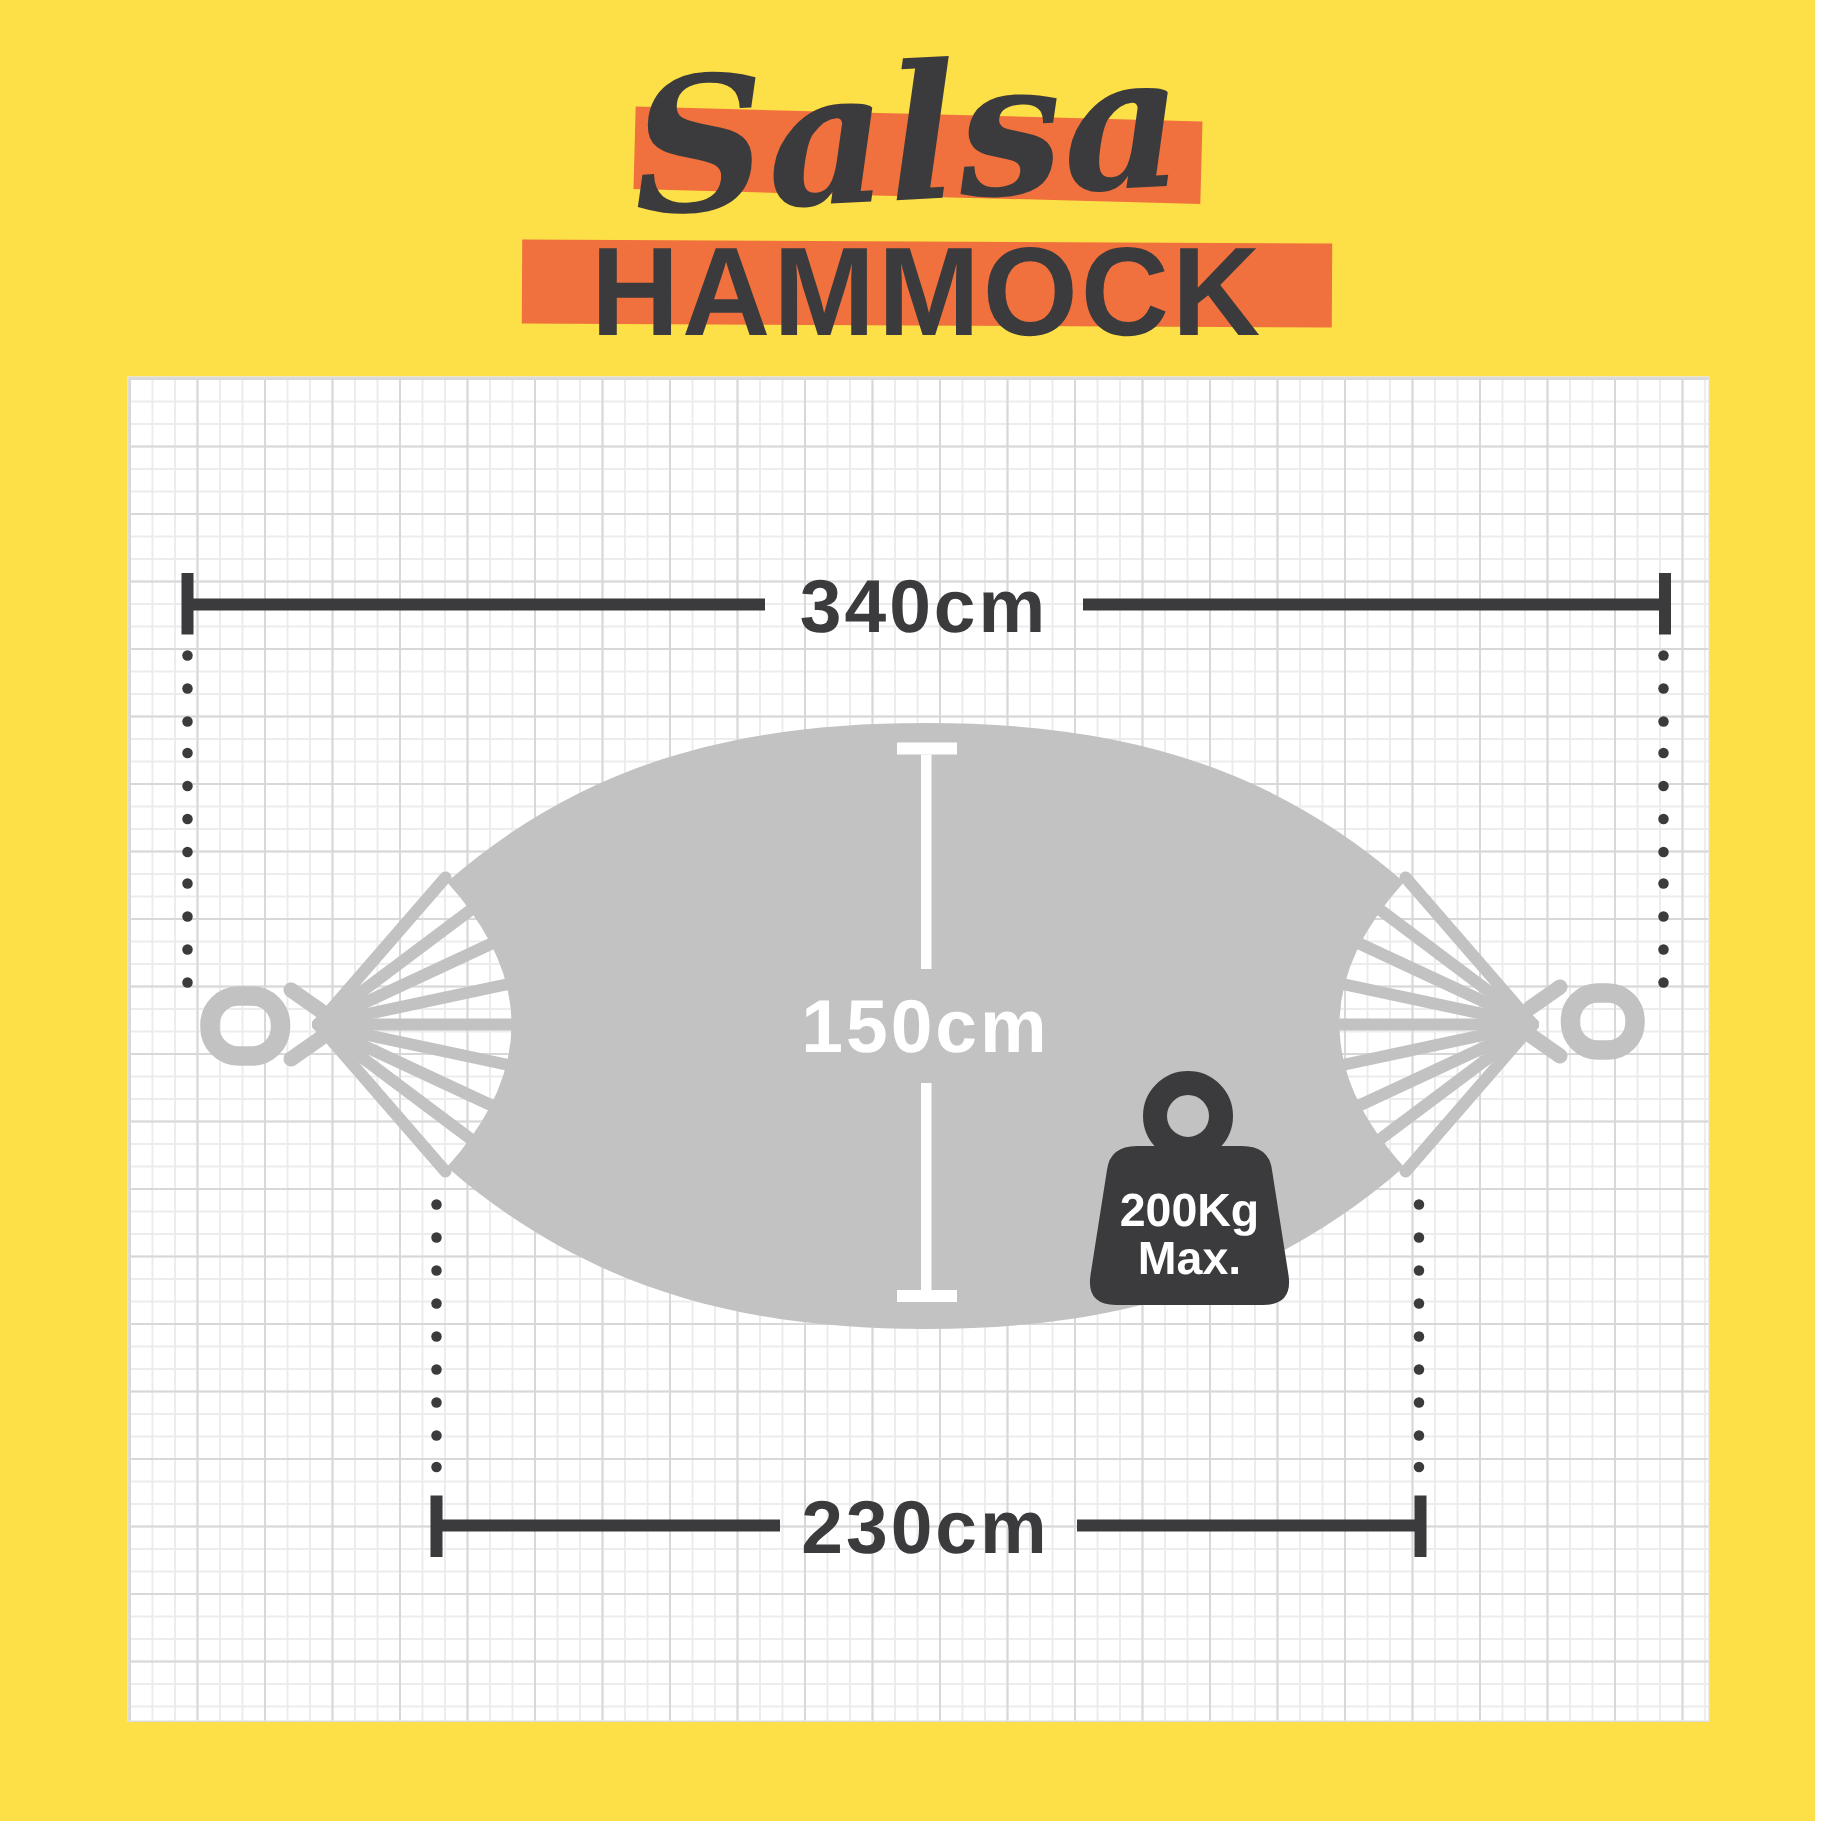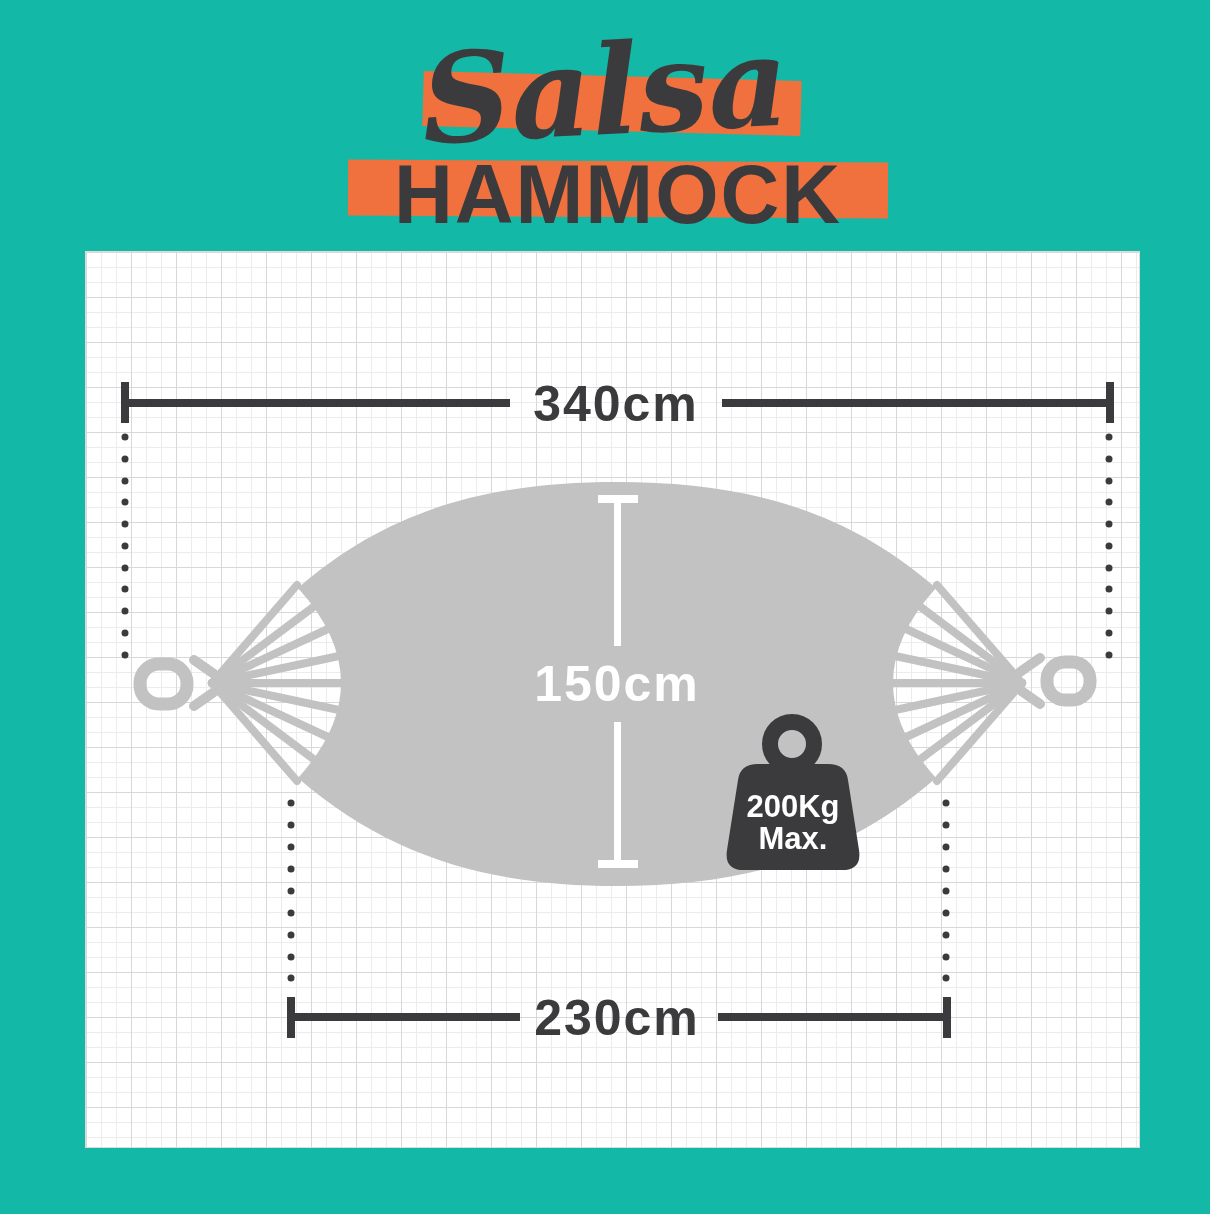--- a/index.html
+++ b/index.html
@@ -1,16 +1,16 @@
 <!DOCTYPE html>
 <html><head>
 <meta charset="utf-8">
 <style>
   html,body{margin:0;padding:0;background:#ffffff;}
-  #page{position:relative;width:1210px;height:1214px;background:#14b8a6;overflow:hidden;
+  #page{position:relative;width:1210px;height:1214px;background:#fde047;overflow:hidden;
         font-family:"Liberation Sans",sans-serif;}
   .bar{position:absolute;background:#F0713D;}
   #bar-script{left:423px;top:76px;width:378px;height:55px;transform:rotate(1.5deg);}
   #bar-main{left:348px;top:161px;width:540px;height:56px;transform:rotate(.3deg);}
   #script-title{position:absolute;left:420px;top:26px;width:370px;text-align:center;
       font-family:"DejaVu Serif",serif;font-style:italic;font-weight:bold;
       font-size:124px;line-height:1.05;color:#3B3B3D;transform:rotate(-3deg);}
   #main-title{position:absolute;left:318px;top:152px;width:600px;text-align:center;
       font-size:84px;line-height:84px;font-weight:bold;color:#3B3B3D;
       letter-spacing:2px;transform:scaleX(.97);}

